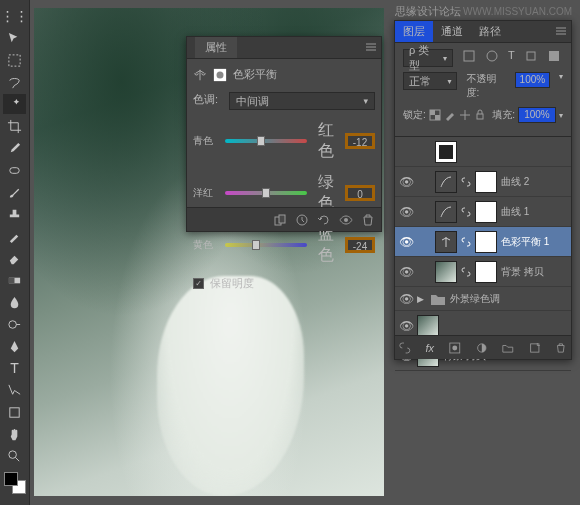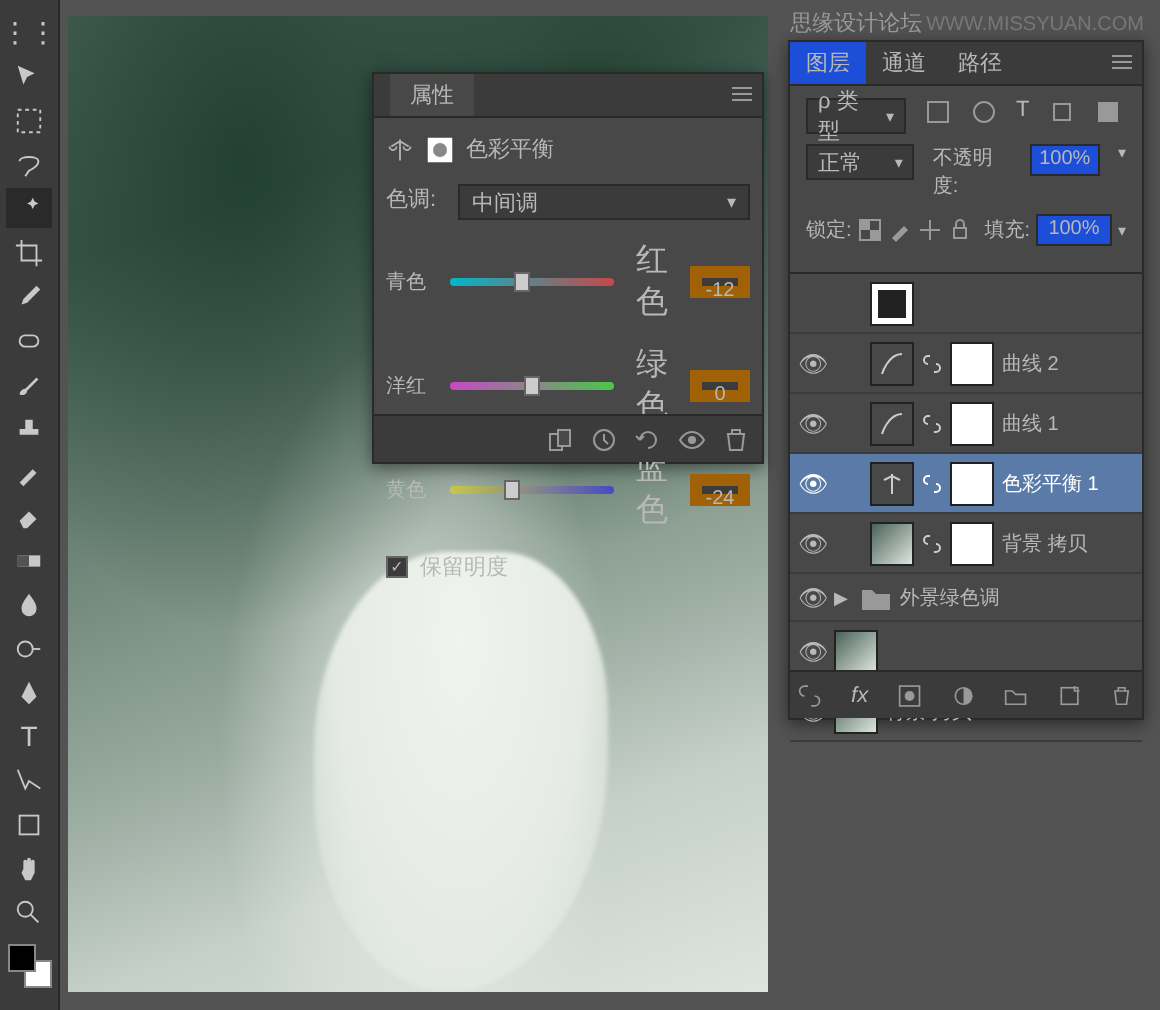--- a/index.html
+++ b/index.html
@@ -31,21 +31,21 @@
 .slider-block{margin:10px 0 6px}
 .slider-row{display:flex;align-items:center;gap:6px;margin-bottom:3px}
 .slider-row .lb{width:26px;font-size:10px}
 .slider-row .rb{width:26px;font-size:16px;text-align:center}
 .slider{flex:1;height:10px;position:relative}
 .slider .track{height:4px;border-radius:2px;position:absolute;width:100%;top:3px}
 .slider.cy .track{background:linear-gradient(90deg,#00b8c8,#c84848)}
 .slider.mg .track{background:linear-gradient(90deg,#c848c8,#48c848)}
 .slider.yb .track{background:linear-gradient(90deg,#c8c848,#4848c8)}
 .slider .thumb{width:8px;height:10px;background:#ccc;border:1px solid #666;position:absolute;top:0;transform:translateX(-50%)}
-.valbox{width:30px;height:16px;background:#3b3b3b;border:6px solid #a16207;text-align:center;font-size:10px;line-height:14px}
+.valbox{width:30px;height:16px;background:#3b3b3b;border:3px solid #a16207;text-align:center;font-size:10px;line-height:14px}
 .chk{display:flex;align-items:center;gap:6px;margin-top:10px}
 .chk .box{width:11px;height:11px;background:#3b3b3b;border:1px solid #666;display:flex;align-items:center;justify-content:center;font-size:8px}
 .prop-ftr{position:absolute;bottom:0;left:0;right:0;height:24px;background:#3b3b3b;display:flex;align-items:center;justify-content:flex-end;padding:0 6px;gap:8px;border-top:1px solid #2a2a2a}
 .ftr-ico{width:14px;height:14px;fill:#999;cursor:pointer}
 .layers-panel{right:8px;top:20px;width:178px;height:340px}
 .layers-hdr{height:22px;background:#3b3b3b;display:flex;align-items:center;border-bottom:1px solid #2a2a2a}
 .ltab{padding:3px 8px;font-size:11px}
 .ltab.active{background:#1d4ed8}
 .layers-opts{padding:6px 8px;border-bottom:1px solid #2a2a2a}
 .opt-row{display:flex;align-items:flex-start;gap:9px;margin-bottom:5px}

